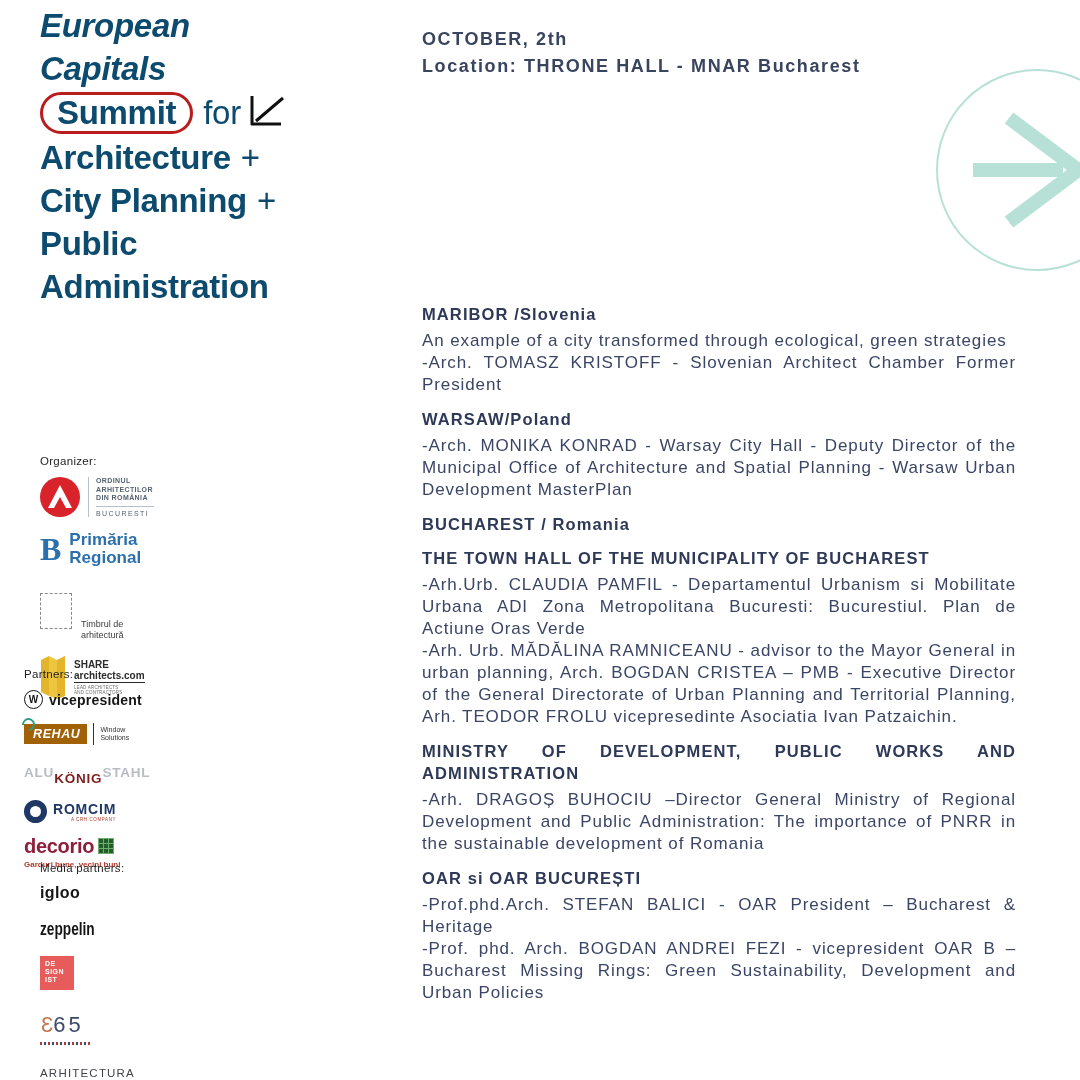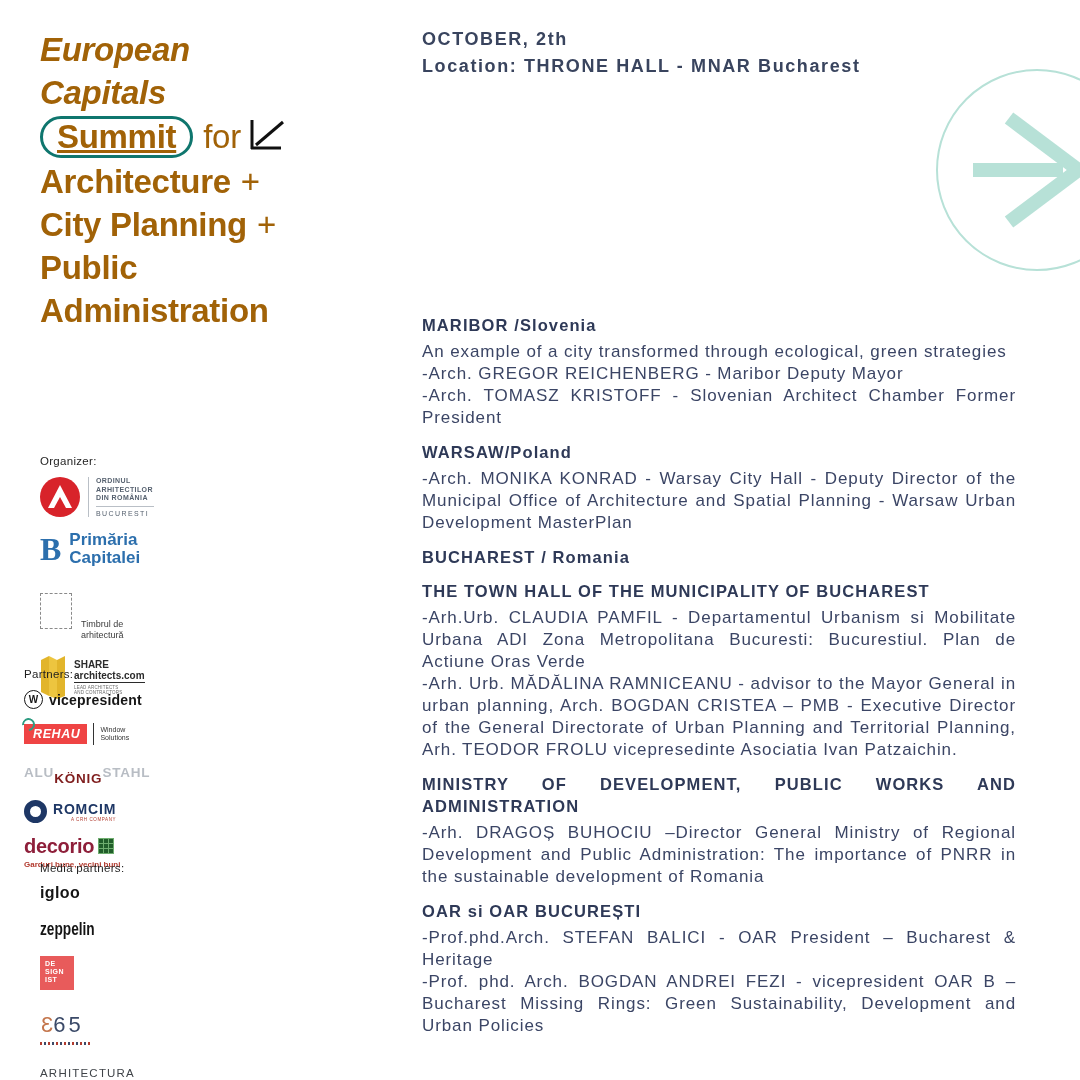--- a/index.html
+++ b/index.html
@@ -1,40 +1,40 @@
 <!DOCTYPE html>
 <html><head>
 <meta charset="utf-8">
 <style>
   html,body{margin:0;padding:0;}
   body{
     width:1080px;height:1080px;position:relative;overflow:hidden;
     background:#ffffff;font-family:"Liberation Sans",sans-serif;color:#111;
   }
   
-  .title-block{position:absolute;left:40px;top:28px;width:372px;
-    font-size:33px;line-height:43px;font-weight:700;color:#a16207;letter-spacing:-0.3px;}
+  .title-block{position:absolute;left:40px;top:4px;width:372px;
+    font-size:33px;line-height:43px;font-weight:700;color:#0c4a6e;letter-spacing:-0.3px;}
   .t-italic{font-style:italic;}
   .t-row{white-space:nowrap;}
-  .pill{display:inline-block;border:3px solid #0f766e;border-radius:999px;
-    padding:0 14px;line-height:36px;margin:2px 0;text-decoration:underline;}
+  .pill{display:inline-block;border:3px solid #b91c1c;border-radius:999px;
+    padding:0 14px;line-height:36px;margin:2px 0;}
   .for{font-weight:400;margin:0 6px 0 10px;}
   .plus{font-weight:400;margin-left:10px;}
   .corner-arrow{vertical-align:-4px;}
   
   .header-block{position:absolute;left:422px;top:26px;font-size:18px;line-height:27px;
     letter-spacing:1.6px;color:#39445e;font-weight:700;}
   .header-block .hline{font-weight:700;}
   
   .circle-decor{position:absolute;left:935px;top:64px;width:145px;height:212px;}
   
   .agenda{position:absolute;left:422px;top:302px;width:594px;
     font-size:17px;line-height:22px;letter-spacing:0.9px;color:#3b4565;}
   .section{margin:0 0 12px 0;}
-  .section-heading{margin:12px 0 5px 0;font-size:16.5px;font-weight:700;letter-spacing:1.1px;
+  .section-heading{margin:1px 0 5px 0;font-size:16.5px;font-weight:700;letter-spacing:1.1px;
     color:#2e3957;text-align:justify;}
   .section-paragraph{margin:0;text-align:justify;}
   
   .side-label{font-size:11.5px;color:#1f1f1f;letter-spacing:0.3px;margin-bottom:10px;}
   .org-block{position:absolute;left:40px;top:455px;width:220px;}
   .partners-block{position:absolute;left:24px;top:668px;width:220px;}
   .media-block{position:absolute;left:40px;top:862px;width:220px;}
   .logo-row{display:flex;align-items:center;margin-bottom:14px;}
   
   .oar-circle{width:40px;height:40px;flex:0 0 40px;}
@@ -56,21 +56,21 @@
   .share-sub{font-size:4.5px;line-height:5.5px;color:#6b6b6b;margin-top:2px;letter-spacing:0.2px;}
   
   .w-circle{width:17px;height:17px;border:1.6px solid #151515;border-radius:50%;
     display:flex;align-items:center;justify-content:center;font-size:10px;font-weight:700;
     color:#151515;flex:0 0 17px;}
   .w-name{margin-left:6px;font-size:14px;font-weight:700;color:#151515;letter-spacing:0.2px;}
   
   .rehau-wrap{position:relative;display:flex;align-items:center;}
   .rehau-dot{position:absolute;left:-2px;top:-5px;width:9px;height:9px;border-radius:50%;
     border:2.5px solid #2f9c82;border-bottom-color:transparent;transform:rotate(40deg);}
-  .rehau-box{background:#ef4444;color:#fff;font-weight:700;font-style:italic;
+  .rehau-box{background:#a16207;color:#fff;font-weight:700;font-style:italic;
     font-size:12.5px;letter-spacing:0.6px;padding:3px 7px 3px 9px;}
   .rehau-div{width:1px;height:22px;background:#333;margin:0 6px;}
   .rehau-sub{font-size:7px;line-height:8px;color:#333;}
   
   .aks{font-size:13.5px;letter-spacing:0.8px;font-weight:700;}
   .aks-light{color:#b8bdc4;text-align:center;}
   .aks-dark{color:#7f1d1d;margin-top:12px;}
   
   .romcim-c{width:11px;height:11px;border:6px solid #1e3765;border-radius:50%;flex:0 0 11px;}
   .romcim-text{margin-left:6px;}
@@ -132,21 +132,20 @@
       <line x1="74" y1="54" x2="146" y2="108"></line>
       <line x1="74" y1="158" x2="146" y2="104"></line>
     </g>
   </svg>
 </div>
 
 <div class="agenda">
     <section class="section">
       <h3 class="section-heading">MARIBOR /Slovenia</h3>
       <p class="section-paragraph">An example of a city transformed through ecological, green strategies</p>
-      <p class="section-paragraph">-Arch. GREGOR REICHENBERG - Maribor Deputy Mayor</p>
       <p class="section-paragraph">-Arch. TOMASZ KRISTOFF - Slovenian Architect Chamber Former President</p>
     </section>
     <section class="section">
       <h3 class="section-heading">WARSAW/Poland</h3>
       <p class="section-paragraph">-Arch. MONIKA KONRAD - Warsay City Hall - Deputy Director of the Municipal Office of Architecture and Spatial Planning - Warsaw Urban Development MasterPlan</p>
     </section>
     <section class="section">
       <h3 class="section-heading">BUCHAREST / Romania</h3>
     </section>
     <section class="section">
@@ -180,21 +179,21 @@
       <div class="oar-line">DIN ROMÂNIA</div>
       <div class="oar-divider"></div>
       <div class="oar-sub">BUCURESTI</div>
     </div>
   </div>
 
   <div class="logo-row">
     <div class="primaria-emblem">B</div>
     <div class="primaria-text">
       <div>Primăria</div>
-      <div>Capitalei</div>
+      <div>Regional</div>
     </div>
   </div>
 
   <div class="logo-row">
     <div class="timbrul-box"></div>
     <div class="timbrul-text">
       <div>Timbrul de</div>
       <div>arhitectură</div>
     </div>
   </div>

